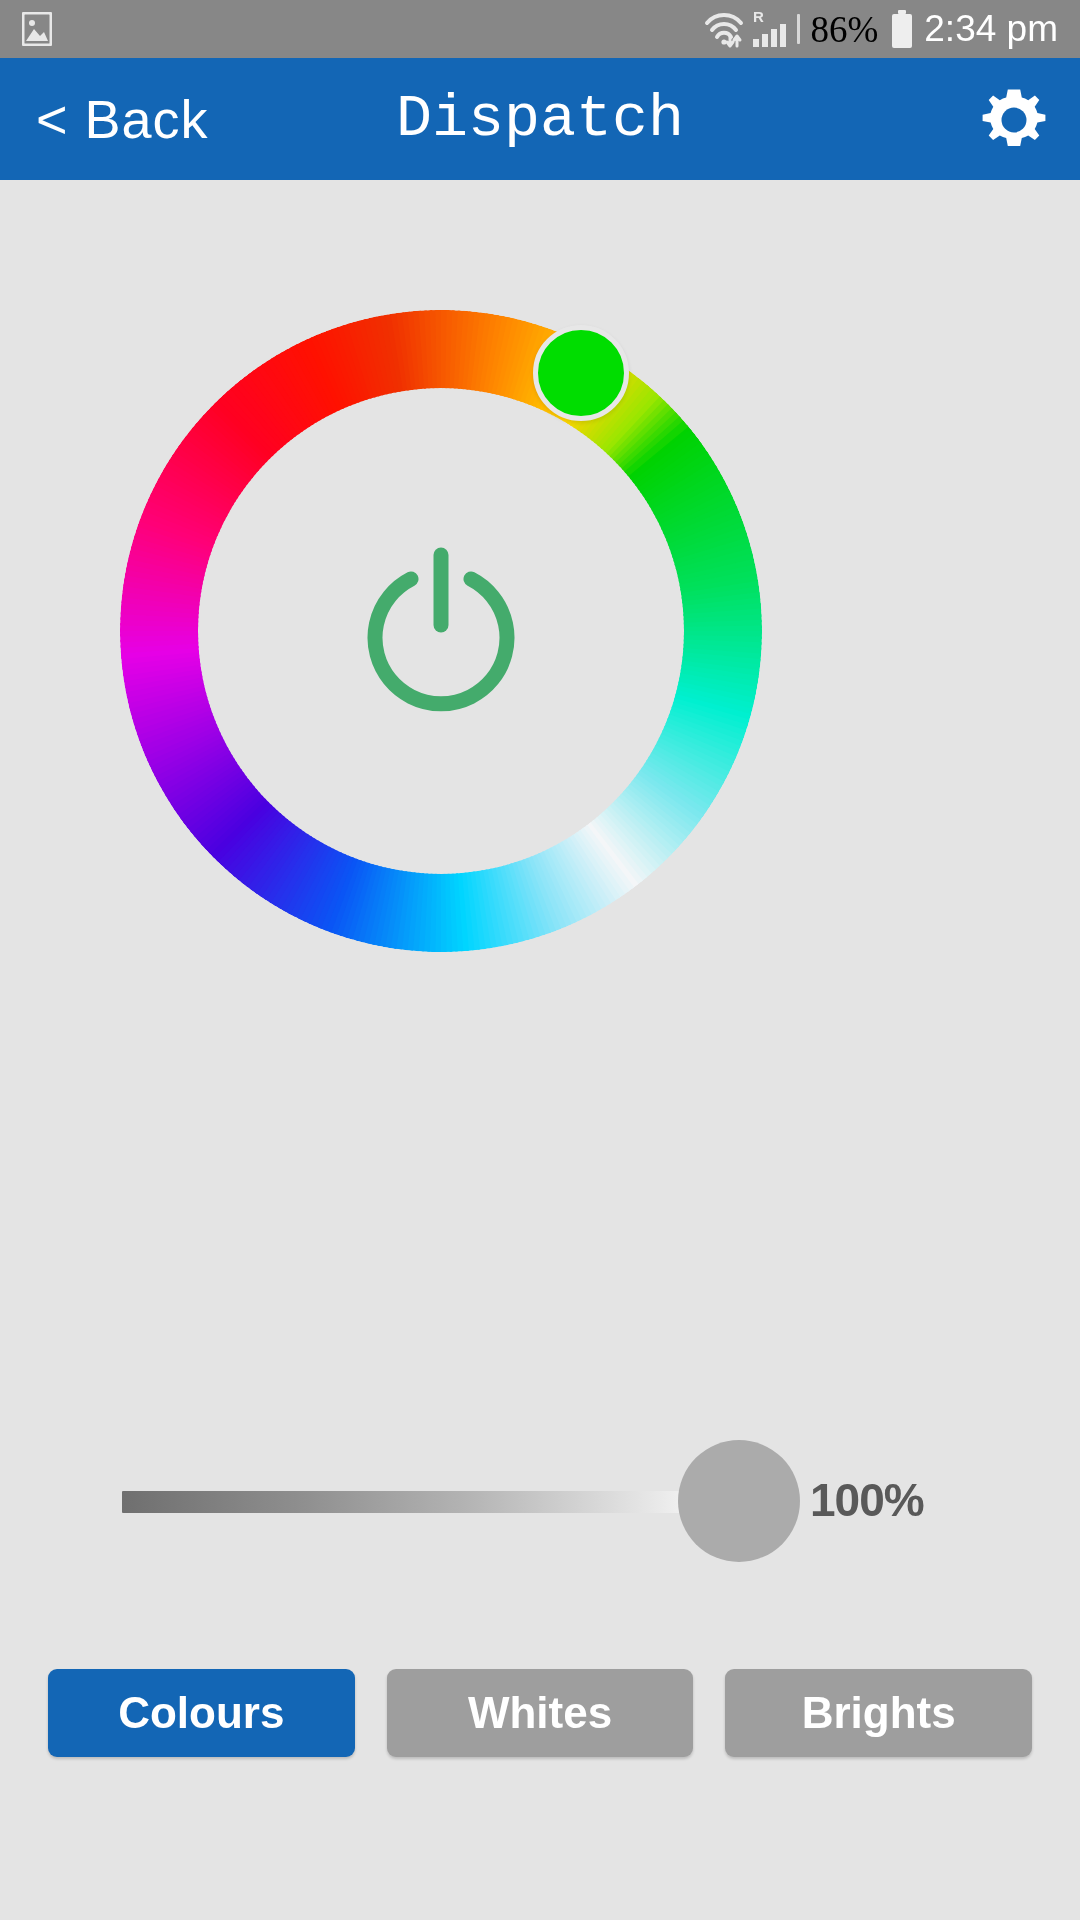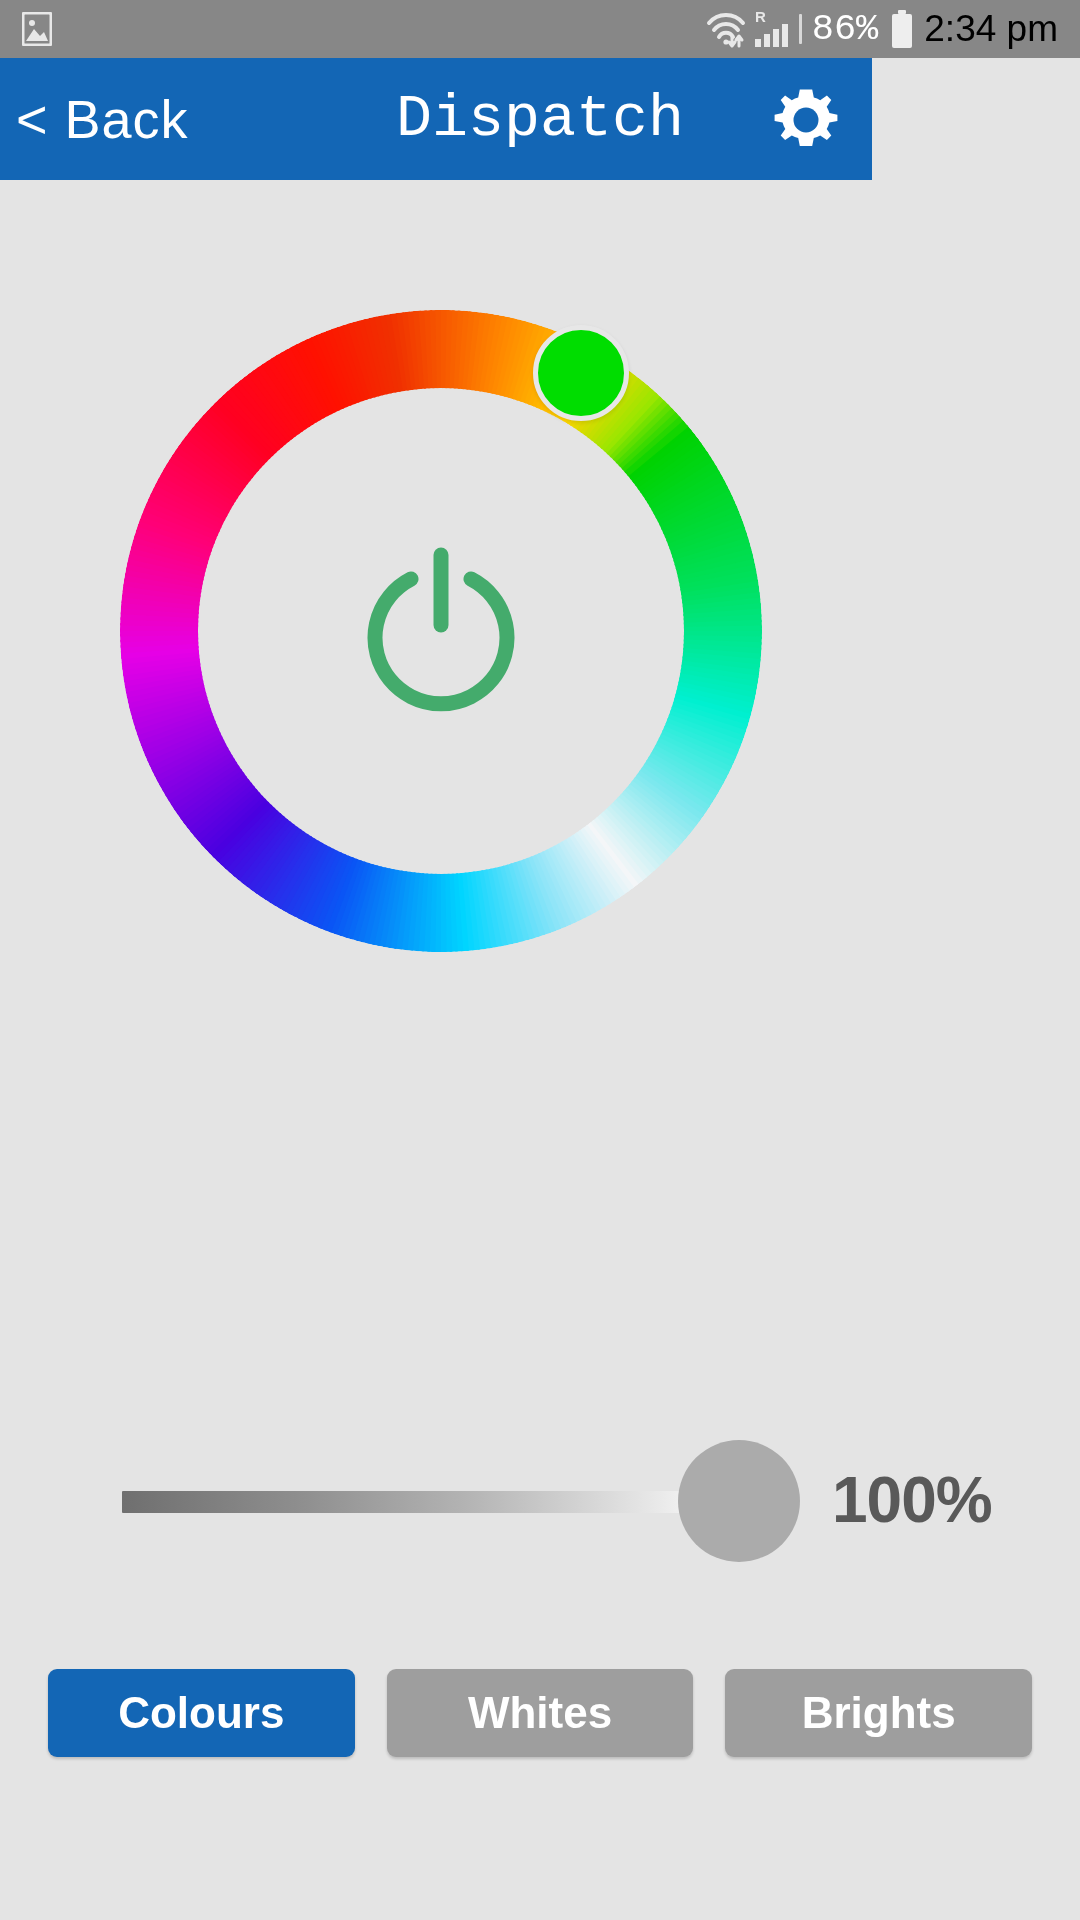--- a/index.html
+++ b/index.html
@@ -56,46 +56,46 @@
     align-items: flex-end;
   }
   .sig-divider {
     width: 3px;
     height: 30px;
     background: #d8d8d8;
     margin: 0 10px 0 4px;
     border-radius: 1px;
   }
   .battery-pct {
-    color: #ffffff;
+    color: #000000;
     font-size: 37px;
     letter-spacing: 0px;
-    font-family: Liberation Mono, monospace;
+    font-family: Liberation Serif, serif;
   }
   .battery-icon {
     width: 24px;
     height: 38px;
     margin: 0 10px 0 12px;
   }
   .status-clock {
-    color: #000000;
+    color: #ffffff;
     font-size: 37px;
   }
 
   
   .app-bar {
     position: absolute;
     top: 58px; left: 0;
-    width: 872px;
+    width: 1080px;
     height: 122px;
     background: #1366b5;
     display: flex;
     align-items: center;
     box-sizing: border-box;
-    padding: 0 16px;
+    padding: 0 36px;
   }
   .back-btn {
     color: #ffffff;
     font-size: 54px;
     letter-spacing: 1px;
     white-space: nowrap;
     cursor: pointer;
     z-index: 3;
   }
   .app-title {
@@ -192,23 +192,23 @@
     position: absolute;
     left: 556px;
     top: -5px;
     width: 122px;
     height: 122px;
     border-radius: 50%;
     background: #ababab;
     cursor: pointer;
   }
   .slider-value {
-    margin-left: 80px;
+    margin-left: 58px;
     color: #595959;
-    font-size: 64px;
+    font-size: 46px;
     font-weight: bold;
     letter-spacing: -1px;
   }
 
   
   .tab-bar {
     position: absolute;
     left: 0;
     top: 1660px;
     width: 1080px;

